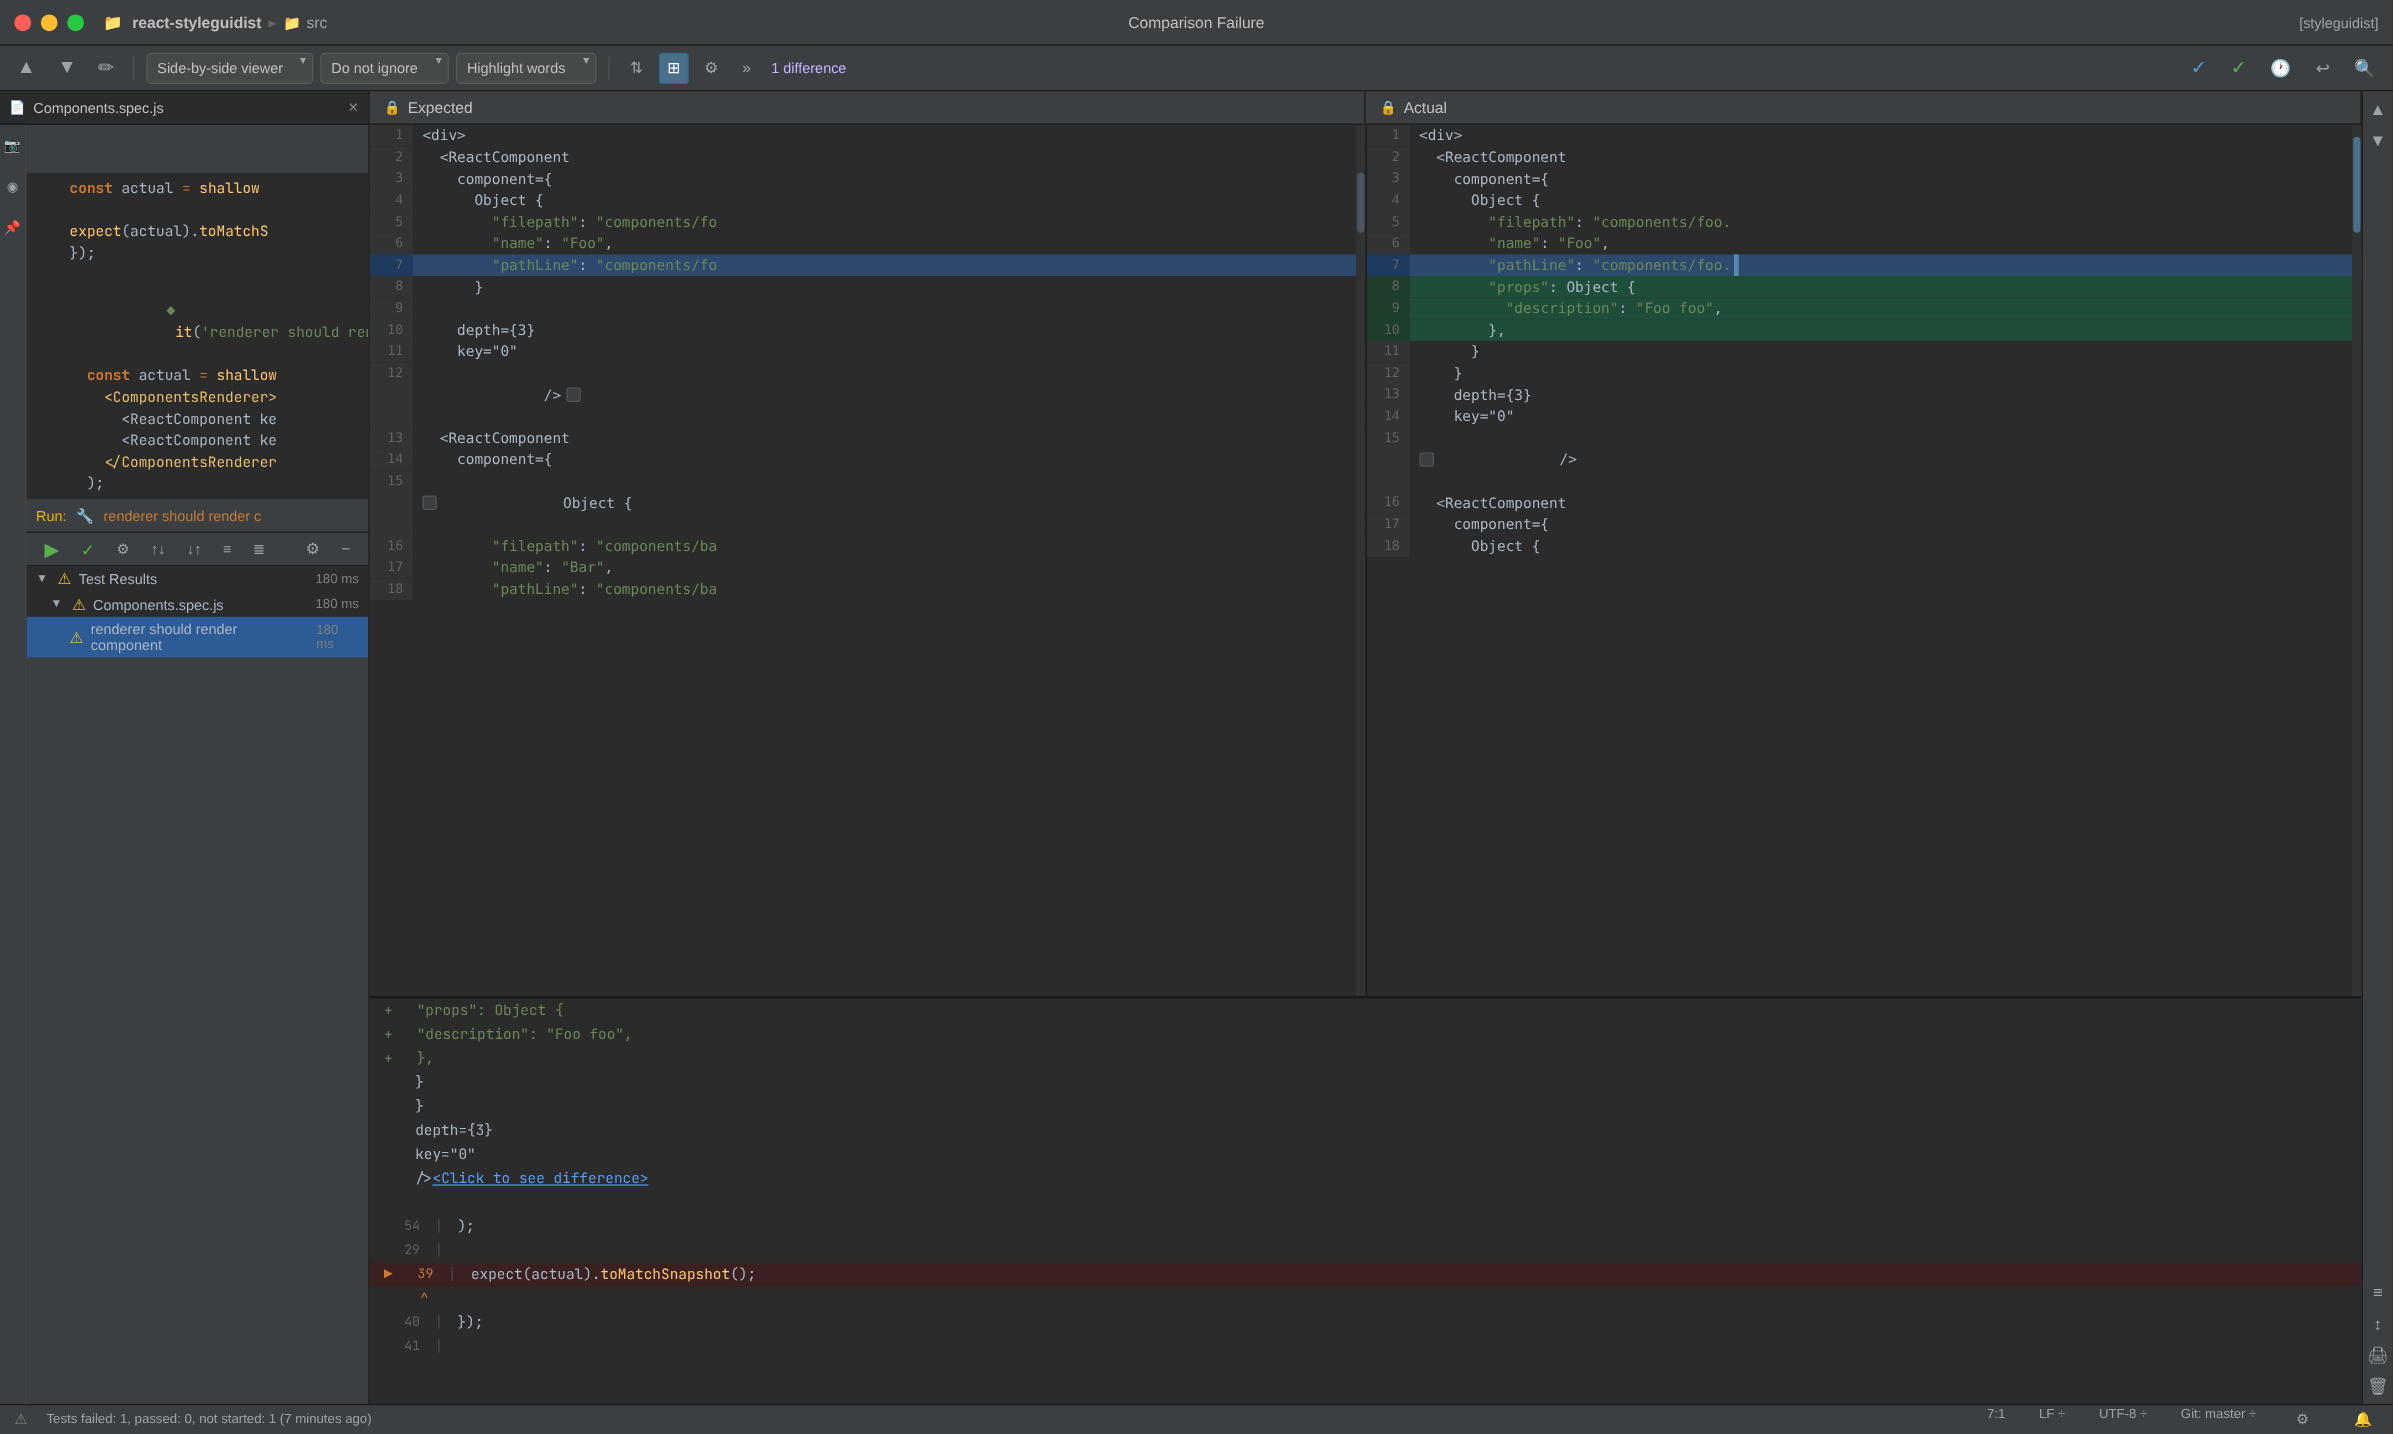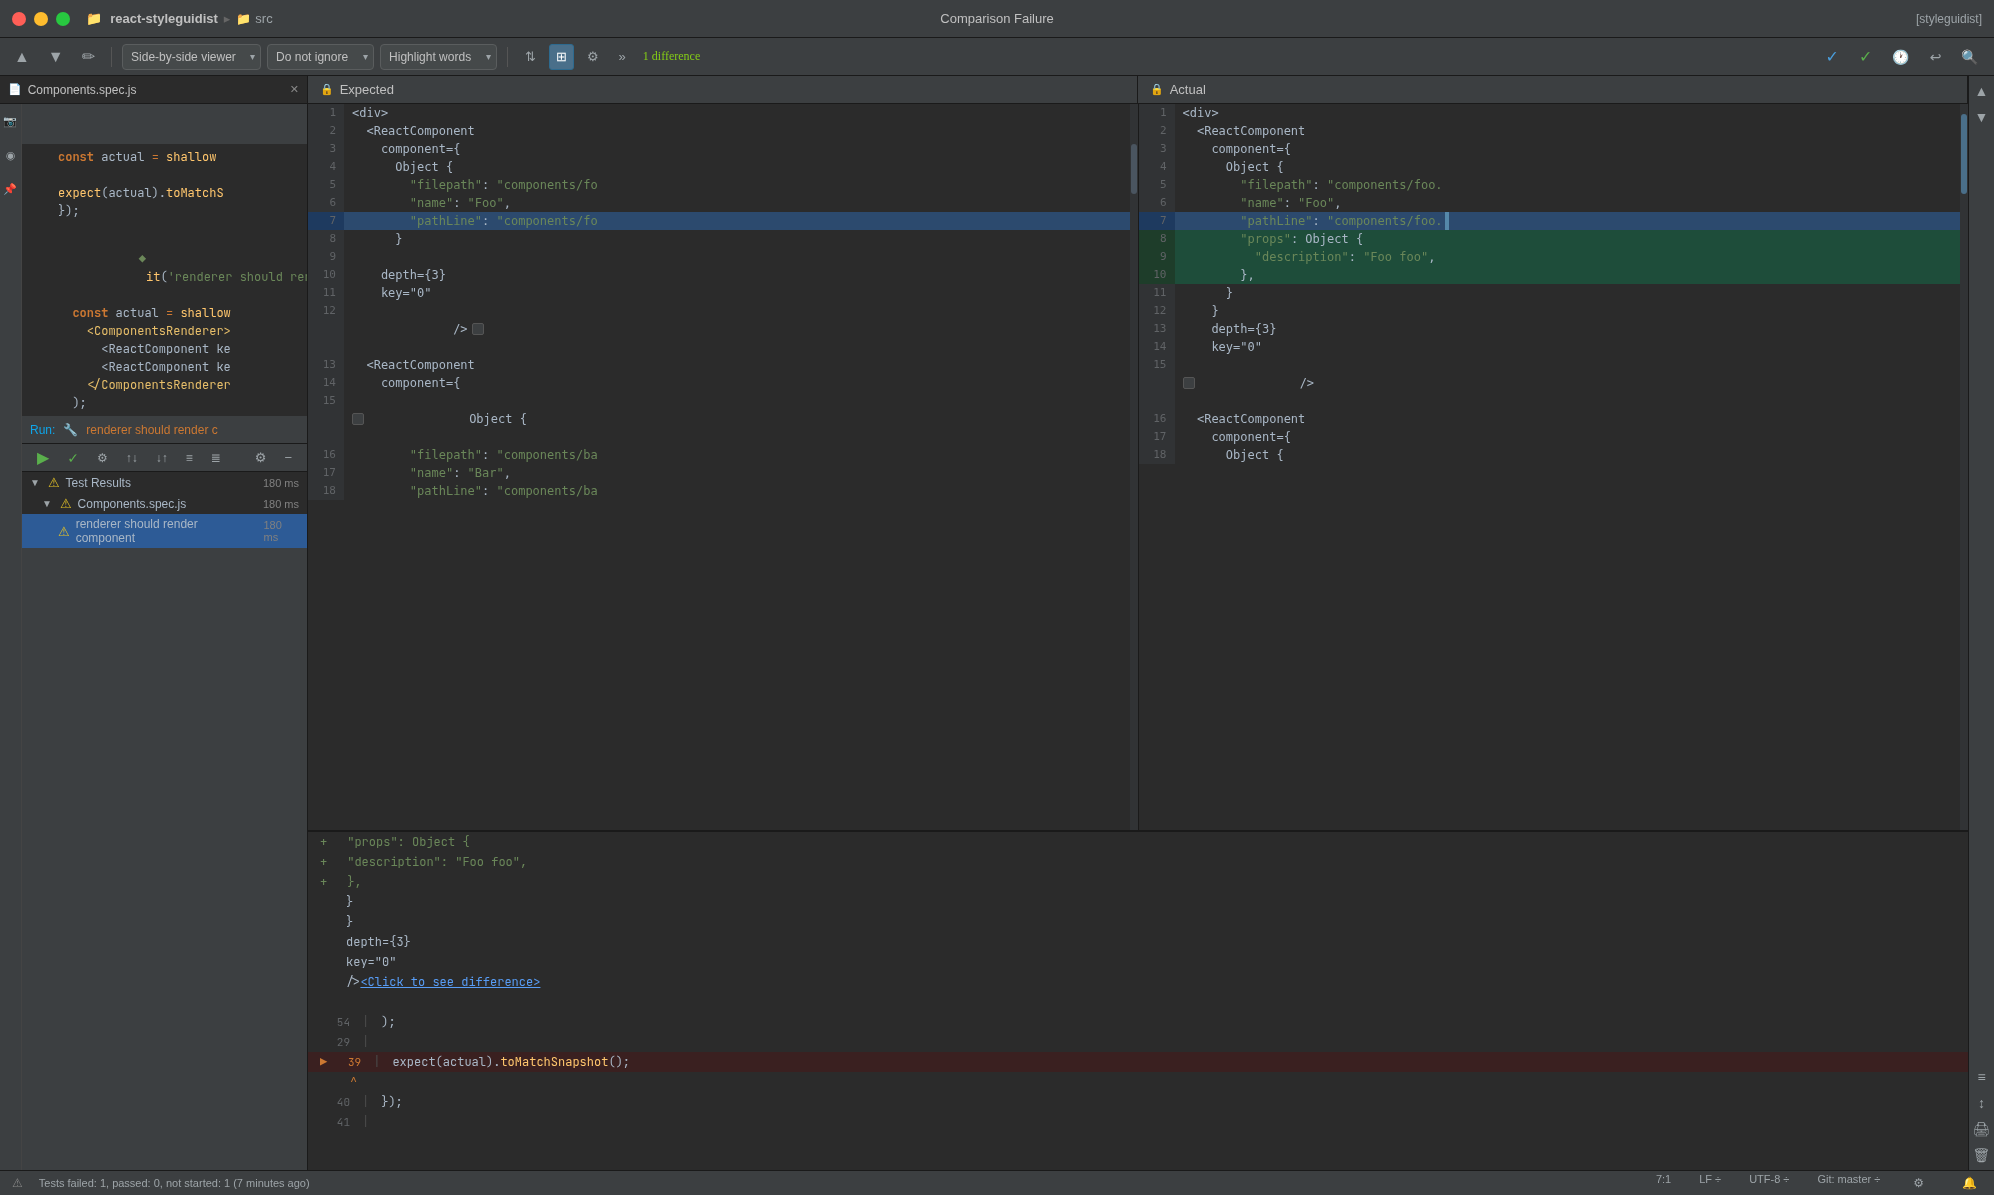--- a/index.html
+++ b/index.html
@@ -91,21 +91,20 @@
       padding: 3px 24px 3px 8px;
       font-size: 12px;
       cursor: pointer;
       appearance: none;
       position: relative;
       height: 26px;
     }
     .select-wrapper {
       position: relative;
       display: inline-flex;
-      align-items: center;
     }
     .select-wrapper::after {
       content: '▾';
       position: absolute;
       right: 6px;
       color: #9da4a8;
       pointer-events: none;
       font-size: 10px;
     }
     .toolbar-icon-btn {
@@ -119,24 +118,23 @@
       height: 26px;
       display: flex;
       align-items: center;
     }
     .toolbar-icon-btn.active {
       background: #4a6f8a;
       border-color: #2d6a8f;
       color: #fff;
     }
     .diff-count {
-      color: #84cc16;
+      color: #c4b5fd;
       font-size: 12px;
       margin-left: 4px;
-      font-family: Liberation Serif, serif;
     }
     .toolbar-separator {
       width: 1px;
       height: 20px;
       background: #555;
       margin: 0 4px;
     }
 
     
     .main-layout {
@@ -192,21 +190,21 @@
     .run-bar {
       background: #3c3f41;
       padding: 4px 8px;
       display: flex;
       align-items: center;
       gap: 8px;
       height: 28px;
       border-bottom: 1px solid #1a1a1a;
     }
     .run-label {
-      color: #0ea5e9;
+      color: #eab308;
       font-size: 12px;
     }
     .run-test-name {
       color: #cc7832;
       font-size: 12px;
     }
 
     .test-toolbar {
       background: #3c3f41;
       padding: 2px 8px;

